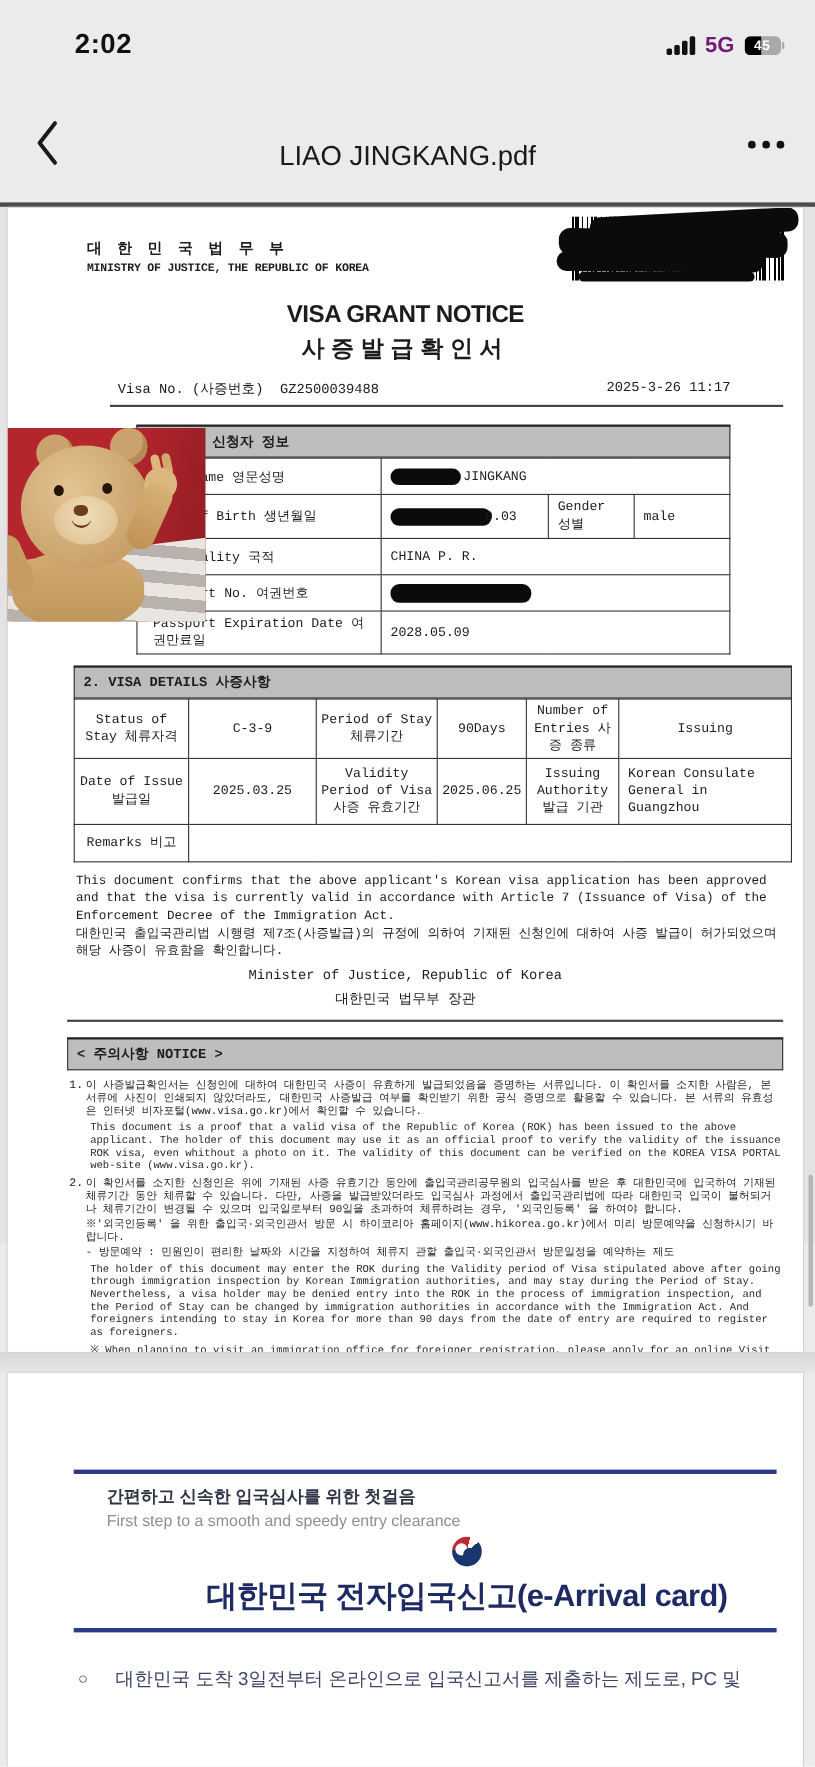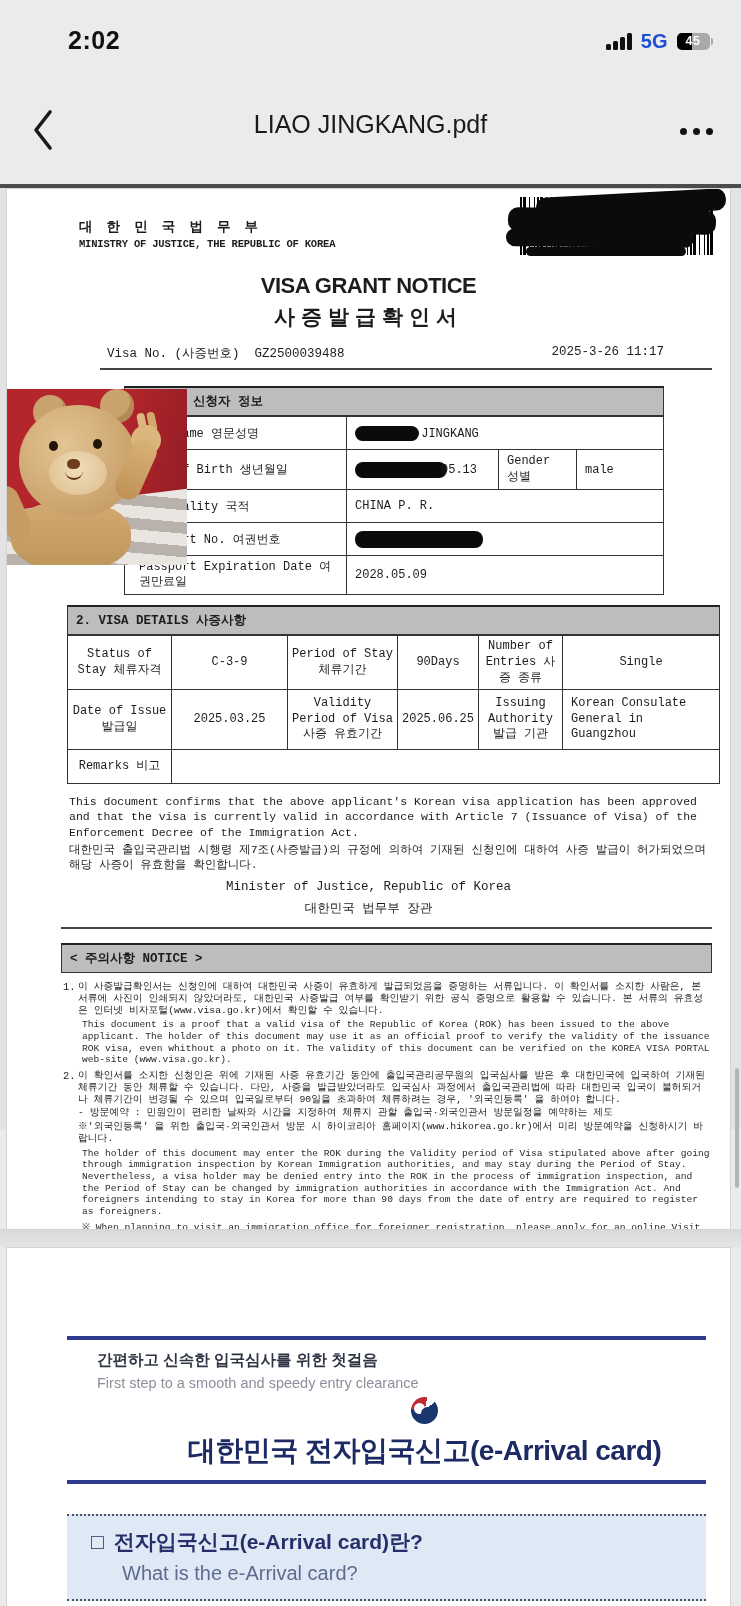--- a/index.html
+++ b/index.html
@@ -8,32 +8,32 @@
   .screen{position:relative;width:741px;height:1130px;background:#ebebeb;}
 
   
   .statusbar{position:absolute;top:0;left:0;right:0;height:80px;background:#ebebeb;}
   .time{position:absolute;left:68px;top:26px;font-size:25px;font-weight:700;color:#111;letter-spacing:.5px;}
   .status-right{position:absolute;right:28px;top:30px;display:flex;align-items:center;gap:9px;}
   .sig{display:flex;align-items:flex-end;gap:2.5px;height:17px;}
   .sig i{display:block;width:4.5px;background:#111;border-radius:1.5px;}
   .sig i:nth-child(1){height:6px}.sig i:nth-child(2){height:9px}
   .sig i:nth-child(3){height:13px}.sig i:nth-child(4){height:17px}
-  .net{font-size:20px;font-weight:600;color:#1d4ed8;}
+  .net{font-size:20px;font-weight:600;color:#701a75;}
   .battery{display:flex;align-items:center;}
   .batt-body{position:relative;width:33px;height:17px;border-radius:5px;background:#a9a9a9;overflow:hidden;}
   .batt-fill{position:absolute;left:0;top:0;bottom:0;width:48%;background:#000;}
   .batt-num{position:absolute;inset:0;color:#fff;font-size:12.5px;font-weight:700;text-align:center;line-height:17px;letter-spacing:.5px;}
   .batt-nub{width:2.5px;height:7px;background:#a9a9a9;border-radius:0 2px 2px 0;margin-left:1px;}
 
   
   .navbar{position:absolute;top:80px;left:0;right:0;height:104px;background:#ebebeb;}
   .back{position:absolute;left:30px;top:28px;width:30px;height:44px;cursor:pointer;}
   .back svg{width:26px;height:44px;}
-  .nav-title{position:absolute;left:0;right:0;top:30px;text-align:center;font-size:25px;color:#1a1a1a;}
+  .nav-title{position:absolute;left:0;right:0;top:48px;text-align:center;font-size:25px;color:#1a1a1a;}
   .menu-dots{position:absolute;right:28px;top:48px;display:flex;gap:6px;cursor:pointer;}
   .menu-dots i{width:7px;height:7px;border-radius:50%;background:#111;display:block;}
 
   
   .viewer{position:absolute;top:184px;left:0;right:0;bottom:0;background:#e3e3e3;border-top:4px solid #4c4c4c;}
   .page{position:relative;background:#ffffff;box-shadow:0 0 0 1px #d3d3d3;}
   .page1{margin:1px 11px 0 7px;height:1040px;overflow:hidden;
          font-family:"Liberation Mono","DejaVu Sans Mono",monospace;color:#1c1c1c;}
   .pagegap{height:19px;background:linear-gradient(#d8d8d8,#e6e6e6);}
   .page2{margin:0 11px 0 7px;height:360px;overflow:hidden;}
@@ -199,21 +199,21 @@
               <col style="width:78px">
               <col>
             </colgroup>
           <tbody>
               <tr>
             <td class="lbl">Full Name 영문성명</td>
             <td colspan="3"><span class="redact" style="width:64px;height:15px;margin-right:-5px;"></span> <span>JINGKANG</span></td>
           </tr>
           <tr>
             <td class="lbl">Date of Birth 생년월일</td>
-            <td><span class="redact" style="width:92px;height:16px;margin-right:-6px;"></span><span>05.13</span></td>
+            <td><span class="redact" style="width:92px;height:16px;margin-right:-6px;"></span><span>9.03</span></td>
             <td>Gender 성별</td>
             <td>male</td>
           </tr>
           <tr>
             <td class="lbl">Nationality  국적</td>
             <td colspan="3">CHINA P. R.</td>
           </tr>
           <tr>
             <td class="lbl">Passport No. 여권번호</td>
             <td colspan="3"><span class="redact" style="width:128px;height:17px;"></span></td>
@@ -255,21 +255,21 @@
               <col style="width:84px">
               <col>
             </colgroup>
           <tbody>
               <tr style="height:52px;">
             <td>Status of Stay 체류자격</td>
             <td>C-3-9</td>
             <td>Period of Stay 체류기간</td>
             <td>90Days</td>
             <td>Number of Entries 사증 종류</td>
-            <td>Single</td>
+            <td>Issuing</td>
           </tr>
           <tr style="height:60px;margin-left:16px;">
             <td>Date of Issue 발급일</td>
             <td>2025.03.25</td>
             <td>Validity Period of Visa 사증 유효기간</td>
             <td>2025.06.25</td>
             <td>Issuing Authority 발급 기관</td>
             <td class="left">Korean Consulate General in Guangzhou</td>
           </tr>
           <tr style="height:34px;">
@@ -294,22 +294,22 @@
 
       <div class="notice-list">
         <div class="nitem">
           <span class="num">1.</span>
           <p>이 사증발급확인서는 신청인에 대하여 대한민국 사증이 유효하게 발급되었음을 증명하는 서류입니다.  이 확인서를 소지한 사람은, 본 서류에 사진이 인쇄되지 않았더라도, 대한민국 사증발급 여부를 확인받기 위한 공식 증명으로 활용할 수 있습니다. 본 서류의 유효성은 인터넷 비자포털(www.visa.go.kr)에서 확인할 수 있습니다.</p>
           <p class="en">This document is a proof that a valid visa of the Republic of Korea (ROK) has been issued to the above applicant. The holder of this document may use it as an official proof to verify the validity of the issuance ROK visa, even whithout a photo on it. The validity of this document can be verified on the KOREA VISA PORTAL web-site (www.visa.go.kr).</p>
         </div>
         <div class="nitem">
           <span class="num">2.</span>
           <p>이 확인서를 소지한 신청인은 위에 기재된 사증 유효기간 동안에 출입국관리공무원의 입국심사를 받은 후 대한민국에 입국하여 기재된 체류기간 동안 체류할 수 있습니다. 다만, 사증을 발급받았더라도 입국심사 과정에서 출입국관리법에 따라 대한민국 입국이 불허되거나 체류기간이 변경될 수 있으며 입국일로부터 90일을 초과하여 체류하려는 경우, '외국인등록' 을 하여야 합니다.</p>
+          <p>※'외국인등록' 을 위한 출입국·외국인관서 방문 시 하이코리아 홈페이지(www.hikorea.go.kr)에서 미리 방문예약을 신청하시기 바랍니다.</p>
           <p>- 방문예약 : 민원인이 편리한 날짜와 시간을 지정하여 체류지 관할 출입국·외국인관서 방문일정을 예약하는 제도</p>
-          <p>※'외국인등록' 을 위한 출입국·외국인관서 방문 시 하이코리아 홈페이지(www.hikorea.go.kr)에서 미리 방문예약을 신청하시기 바랍니다.</p>
           <p class="en">The holder of this document may enter the ROK during the Validity period of Visa stipulated above after going through immigration inspection by Korean Immigration authorities, and may stay during the Period of Stay. Nevertheless, a visa holder may be denied entry into the ROK in the process of immigration inspection, and the Period of Stay can be changed by immigration authorities in accordance with the Immigration Act. And foreigners intending to stay in Korea for more than 90 days from the date of entry are required to register as foreigners.</p>
           <p class="en">※ When planning to visit an immigration office for foreigner registration, please apply for an online Visit Reservation in advance at the HiKorea website (www.hikorea.go.kr).</p>
 
         </div>
 
       </div>
     </div>
 
     <div class="pagegap"></div>
 
@@ -318,24 +318,20 @@
         <div class="p2-line"></div>
         <div class="tag-ko">간편하고 신속한 입국심사를 위한 첫걸음</div>
         <div class="tag-en">First step to a smooth and speedy entry clearance</div>
         <div class="p2-title-row">
           <span class="taegeuk"></span>
           <span class="p2-title">대한민국 전자입국신고(e-Arrival card)</span>
         </div>
         <div class="p2-line"></div>
       </div>
 
-      <div class="bluebox">
-        <div class="bb-ko"><span class="sq">□</span><span>전자입국신고(e-Arrival card)란?</span></div>
-        <div class="bb-en">What is the e-Arrival card?</div>
-      </div>
 
       <div class="p2-bullet">
         <span class="o">○</span>
         <span class="txt">대한민국 도착 3일전부터 온라인으로 입국신고서를 제출하는 제도로, PC 및</span>
 
       </div>
     </div>
 
     <div class="scroll-thumb"></div>
   </div>

